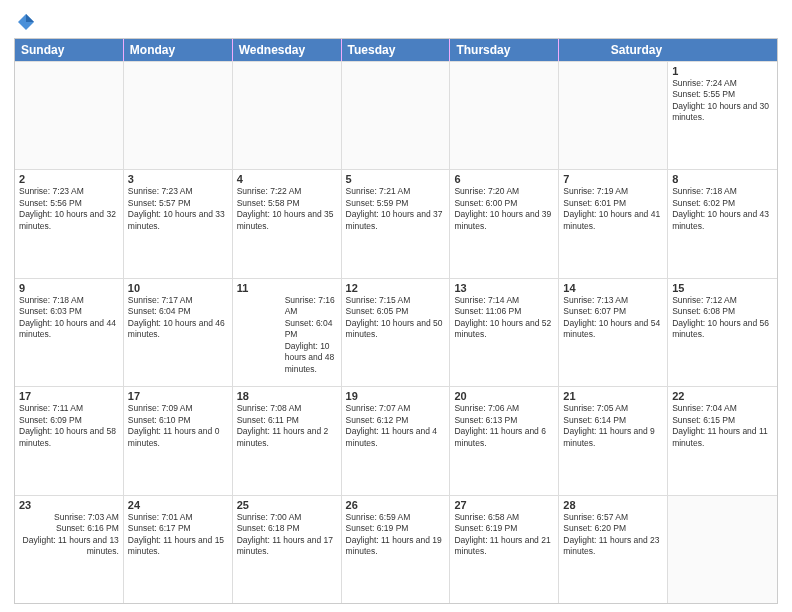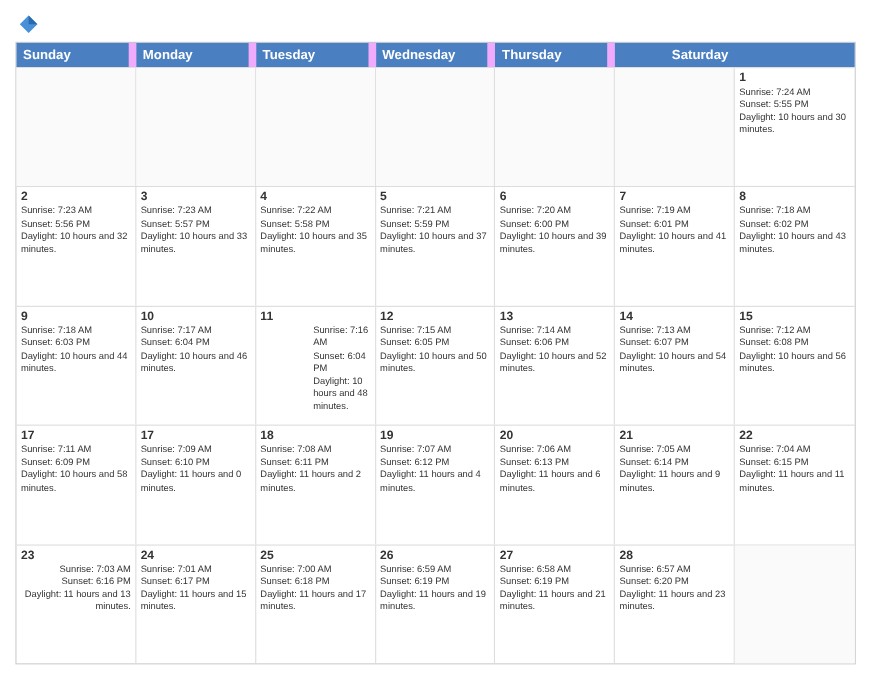--- a/index.html
+++ b/index.html
@@ -69,21 +69,21 @@
     .cal-header-row {
       display: grid;
       grid-template-columns: repeat(7, 1fr);
       background: #4a7fc1;
     }
     .cal-header-cell {
       color: #fff;
       font-weight: bold;
       font-size: 12px;
       padding: 4px 6px;
-      border-right: 7px solid #f0abfc;
+      border-right: 1px solid #f0abfc;
     }
     .cal-header-cell:last-child { border-right: none; text-align: right; }
     .cal-body {
       flex: 1;
       display: flex;
       flex-direction: column;
     }
     .cal-week {
       display: grid;
       grid-template-columns: repeat(7, 1fr);
@@ -130,22 +130,22 @@
     <div class="title-area">
       <div class="calendar-title"></div>
       <div class="calendar-subtitle"></div>
     </div>
   </div>
 
   <div class="calendar">
     <div class="cal-header-row">
     <div class="cal-header-cell">Sunday</div>
         <div class="cal-header-cell">Monday</div>
+        <div class="cal-header-cell">Wednesday</div>
         <div class="cal-header-cell">Tuesday</div>
-        <div class="cal-header-cell">Wednesday</div>
         <div class="cal-header-cell">Thursday</div>
         <div class="cal-header-cell">Saturday</div>
       </div>
     <div class="cal-body">
     <div class="cal-week">
           <div class="cal-cell empty"></div>
           <div class="cal-cell empty"></div>
           <div class="cal-cell empty"></div>
           <div class="cal-cell empty"></div>
           <div class="cal-cell empty"></div>
@@ -222,21 +222,21 @@
           </div>
           <div class="cal-cell">
             <span class="day-num">12</span>
             <div class="day-info" style="white-space: pre-line;">Sunrise: 7:15 AM
 Sunset: 6:05 PM
 Daylight: 10 hours and 50 minutes.</div>
           </div>
           <div class="cal-cell">
             <span class="day-num">13</span>
             <div class="day-info" style="white-space: pre-line;">Sunrise: 7:14 AM
-Sunset: 6:06 PM
+Sunset: 11:06 PM
 Daylight: 10 hours and 52 minutes.</div>
           </div>
           <div class="cal-cell">
             <span class="day-num">14</span>
             <div class="day-info" style="white-space: pre-line;">Sunrise: 7:13 AM
 Sunset: 6:07 PM
 Daylight: 10 hours and 54 minutes.</div>
           </div>
           <div class="cal-cell">
             <span class="day-num">15</span>

